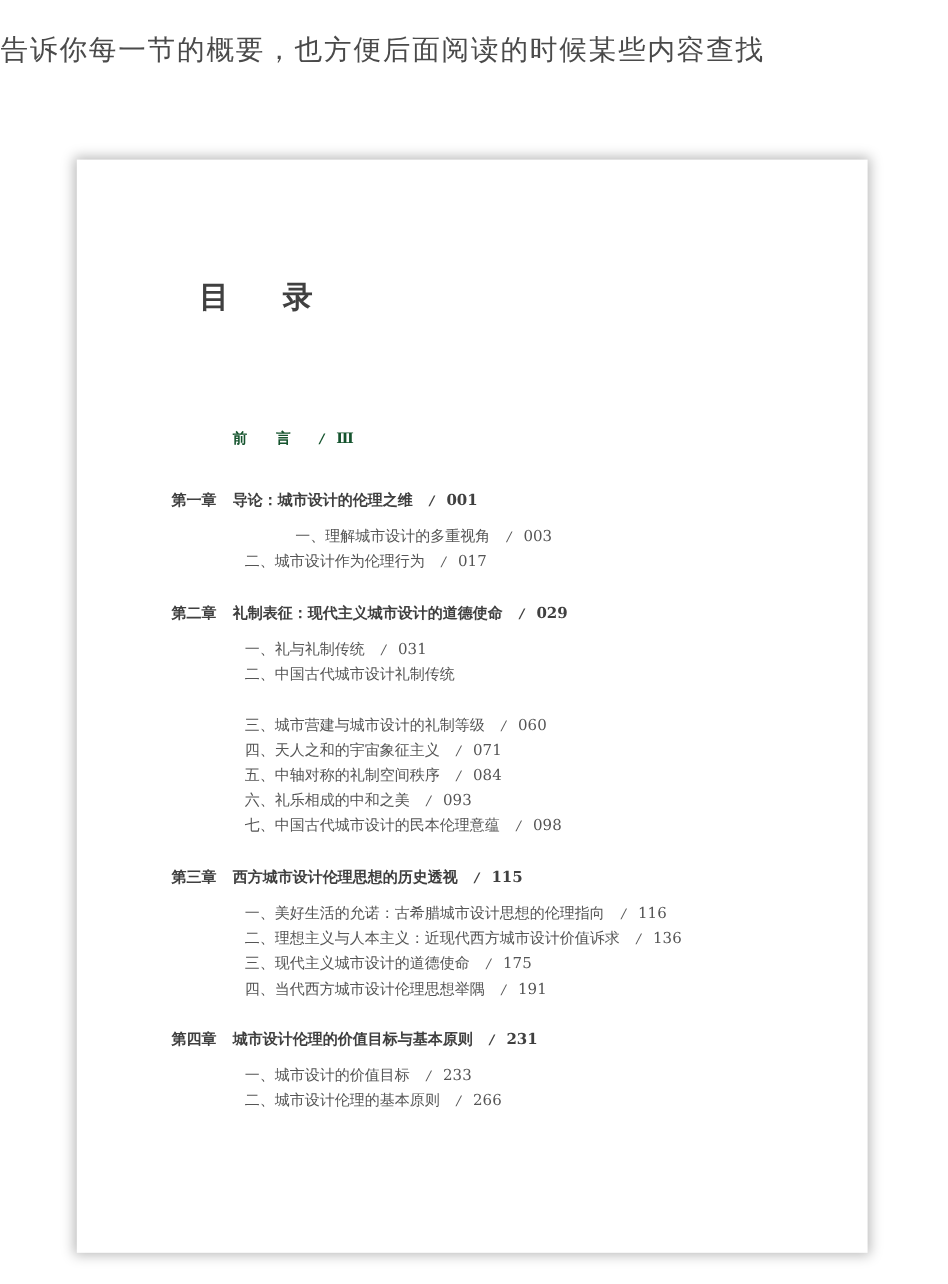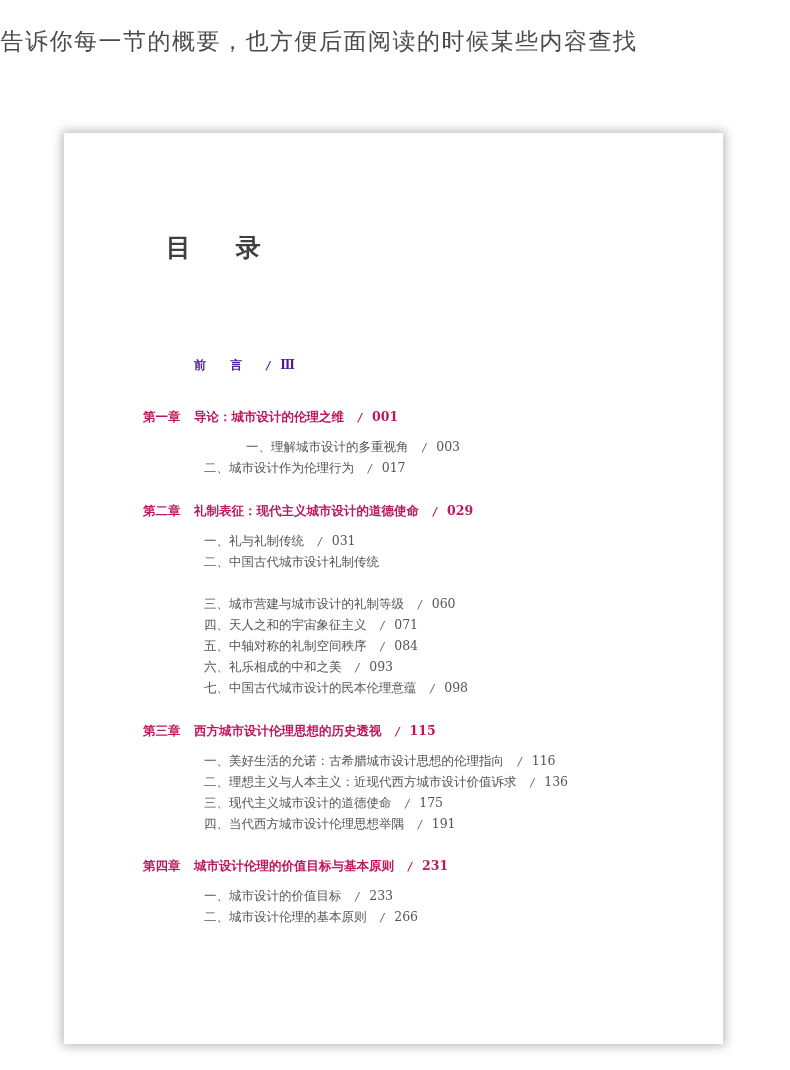--- a/index.html
+++ b/index.html
@@ -46,28 +46,28 @@
     margin-left: 23px;
   }
   .line {
     position: absolute;
     white-space: nowrap;
     font-size: 12.5px;
     line-height: 16px;
   }
   .preface {
     left: 130px;
-    color: #4c1d95;
+    color: #14532d;
     font-weight: bold;
     font-size: 12px;
   }
   .preface .pl { letter-spacing: 10px; }
   .chapter {
     left: 79px;
-    color: #be185d;
+    color: #404040;
     font-weight: bold;
   }
   .chapter .chnum { display: inline-block; width: 51px; }
   .section {
     left: 140px;
     color: #555;
   }
   .section.cont { left: 159px; }
   .slash {
     display: inline-block;

